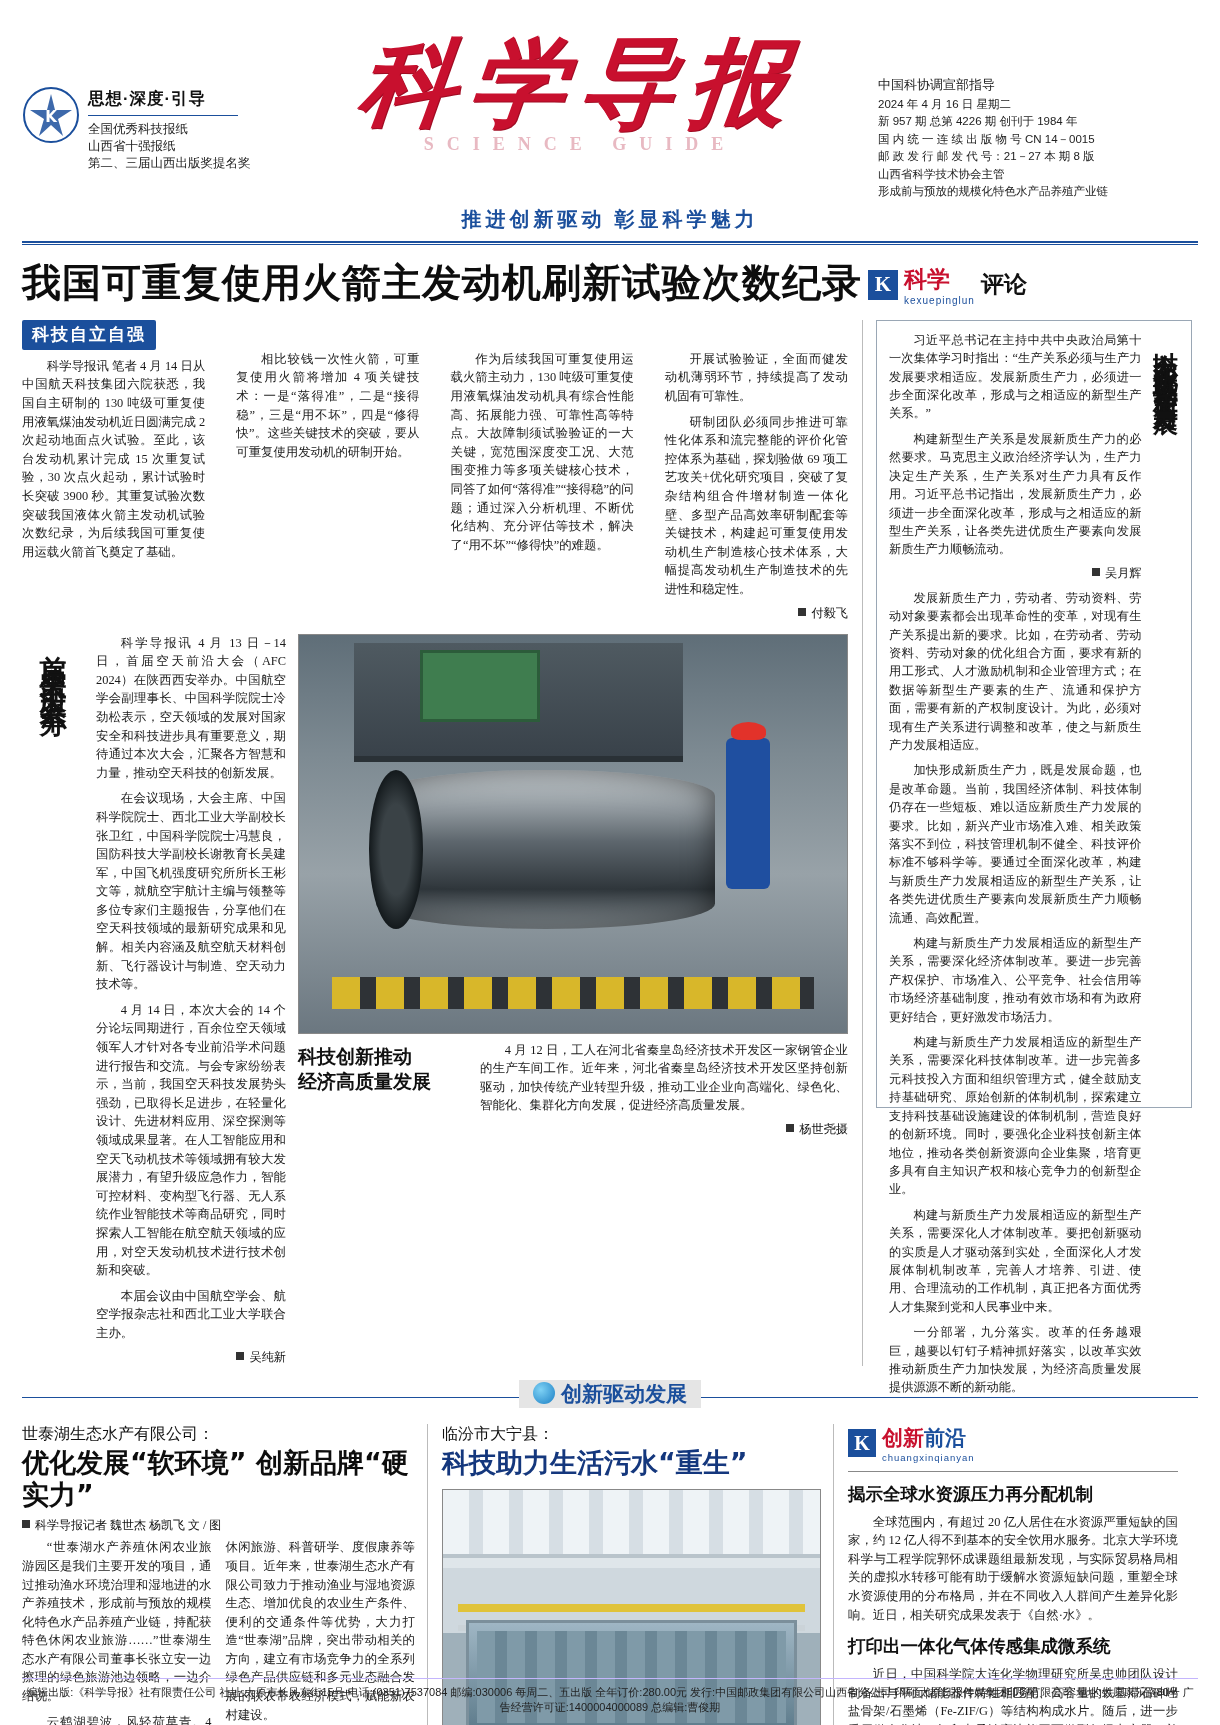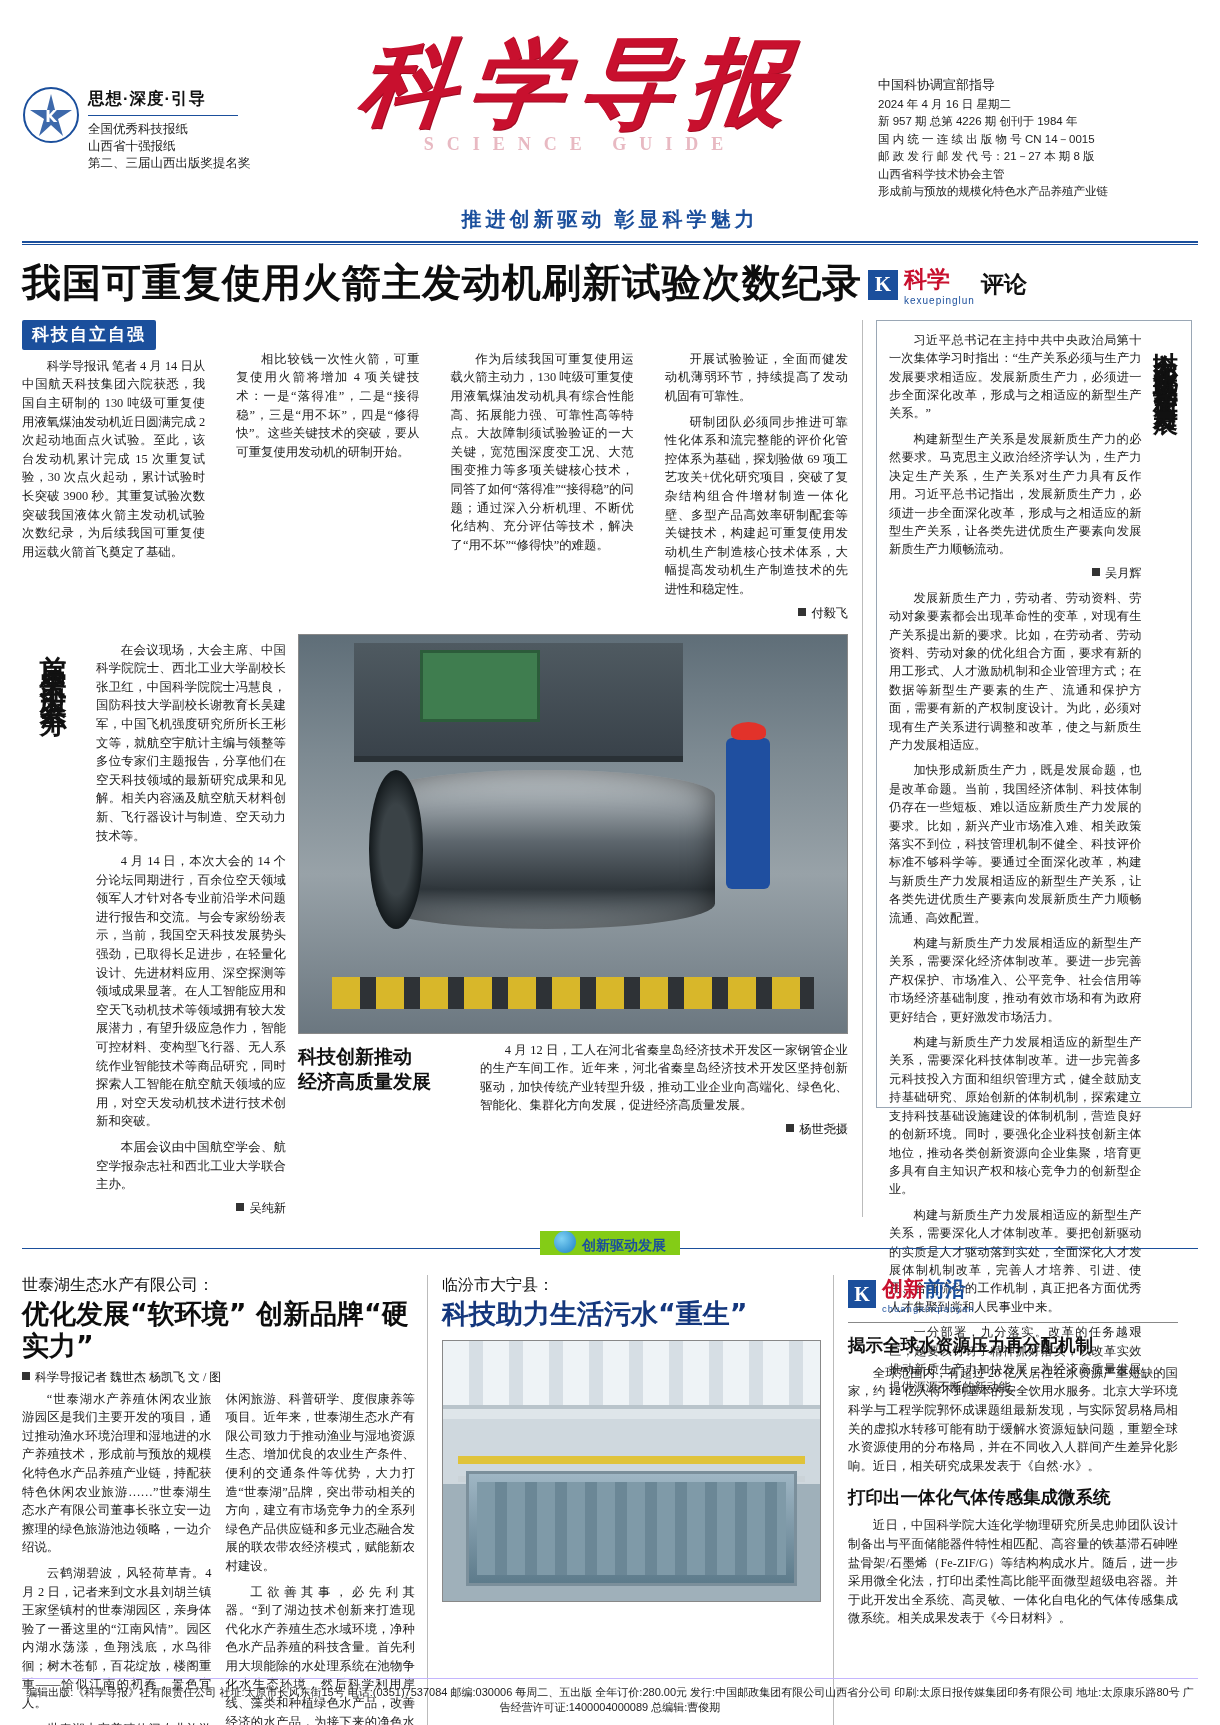--- a/index.html
+++ b/index.html
@@ -115,22 +115,22 @@
   .photo-main { height:400px; border:1px solid #888; }
   .overlay-title {
     font-family:"DejaVu Sans", sans-serif; font-weight:bold; font-size:19px;
     line-height:1.35; color:#111; margin-top:10px;
   }
 
   
   .banner { text-align:center; margin-top:14px; position:relative; height:34px; }
   .banner .line { position:absolute; top:17px; left:0; right:0; border-top:1px solid #1b4f9c; }
   .banner .txt {
-    position:relative; display:inline-block; background:#84cc16; padding:0 14px;
-    font-family:"DejaVu Sans", sans-serif; font-weight:bold; font-size:14px; color:#1b4f9c;
+    position:relative; display:inline-block; background:#e5e5e5; padding:0 14px;
+    font-family:"DejaVu Sans", sans-serif; font-weight:bold; font-size:21px; color:#1b4f9c;
   }
   .banner .globe { display:inline-block; width:22px; height:22px; border-radius:50%;
     background:radial-gradient(circle at 35% 35%, #7fd2f5, #1b7fc4); vertical-align:-3px; margin-right:6px;}
 
   
   .bottom { display:flex; gap:14px; margin-top:10px; }
   .bp { }
   .bp1 { width:406px; border-right:1px solid #bbb; padding-right:12px;}
   .bp2 { width:392px; border-right:1px solid #bbb; padding-right:12px;}
   .bp3 { width:330px; }
@@ -258,20 +258,21 @@
           <div class="byline"><span class="sq"></span><span>付毅飞</span></div>
         </div>
       </div>
 
       
       <div class="feature">
         <div class="feat-left">
           <div class="feat-vtitle">首届空天前沿大会举办</div>
         </div>
         <div class="feat-cols">
+          <p class="body" style="margin-top:0">科学导报讯 4 月 13 日－14 日，首届空天前沿大会（AFC 2024）在陕西西安举办。中国航空学会副理事长、中国科学院院士冷劲松表示，空天领域的发展对国家安全和科技进步具有重要意义，期待通过本次大会，汇聚各方智慧和力量，推动空天科技的创新发展。</p>
           <p class="body">在会议现场，大会主席、中国科学院院士、西北工业大学副校长张卫红，中国科学院院士冯慧良，国防科技大学副校长谢教育长吴建军，中国飞机强度研究所所长王彬文等，就航空宇航计主编与领整等多位专家们主题报告，分享他们在空天科技领域的最新研究成果和见解。相关内容涵及航空航天材料创新、飞行器设计与制造、空天动力技术等。</p>
           <p class="body">4 月 14 日，本次大会的 14 个分论坛同期进行，百余位空天领域领军人才针对各专业前沿学术问题进行报告和交流。与会专家纷纷表示，当前，我国空天科技发展势头强劲，已取得长足进步，在轻量化设计、先进材料应用、深空探测等领域成果显著。在人工智能应用和空天飞动机技术等领域拥有较大发展潜力，有望升级应急作力，智能可控材料、变构型飞行器、无人系统作业智能技术等商品研究，同时探索人工智能在航空航天领域的应用，对空天发动机技术进行技术创新和突破。</p>
           <p class="body">本届会议由中国航空学会、航空学报杂志社和西北工业大学联合主办。</p>
           <div class="byline"><span class="sq"></span><span>吴纯新</span></div>
         </div>
         <div class="feat-photo">
           <div class="photo photo-main">
             <div class="art-factory">
               <div class="rig"></div>
                 <div class="green"></div>

